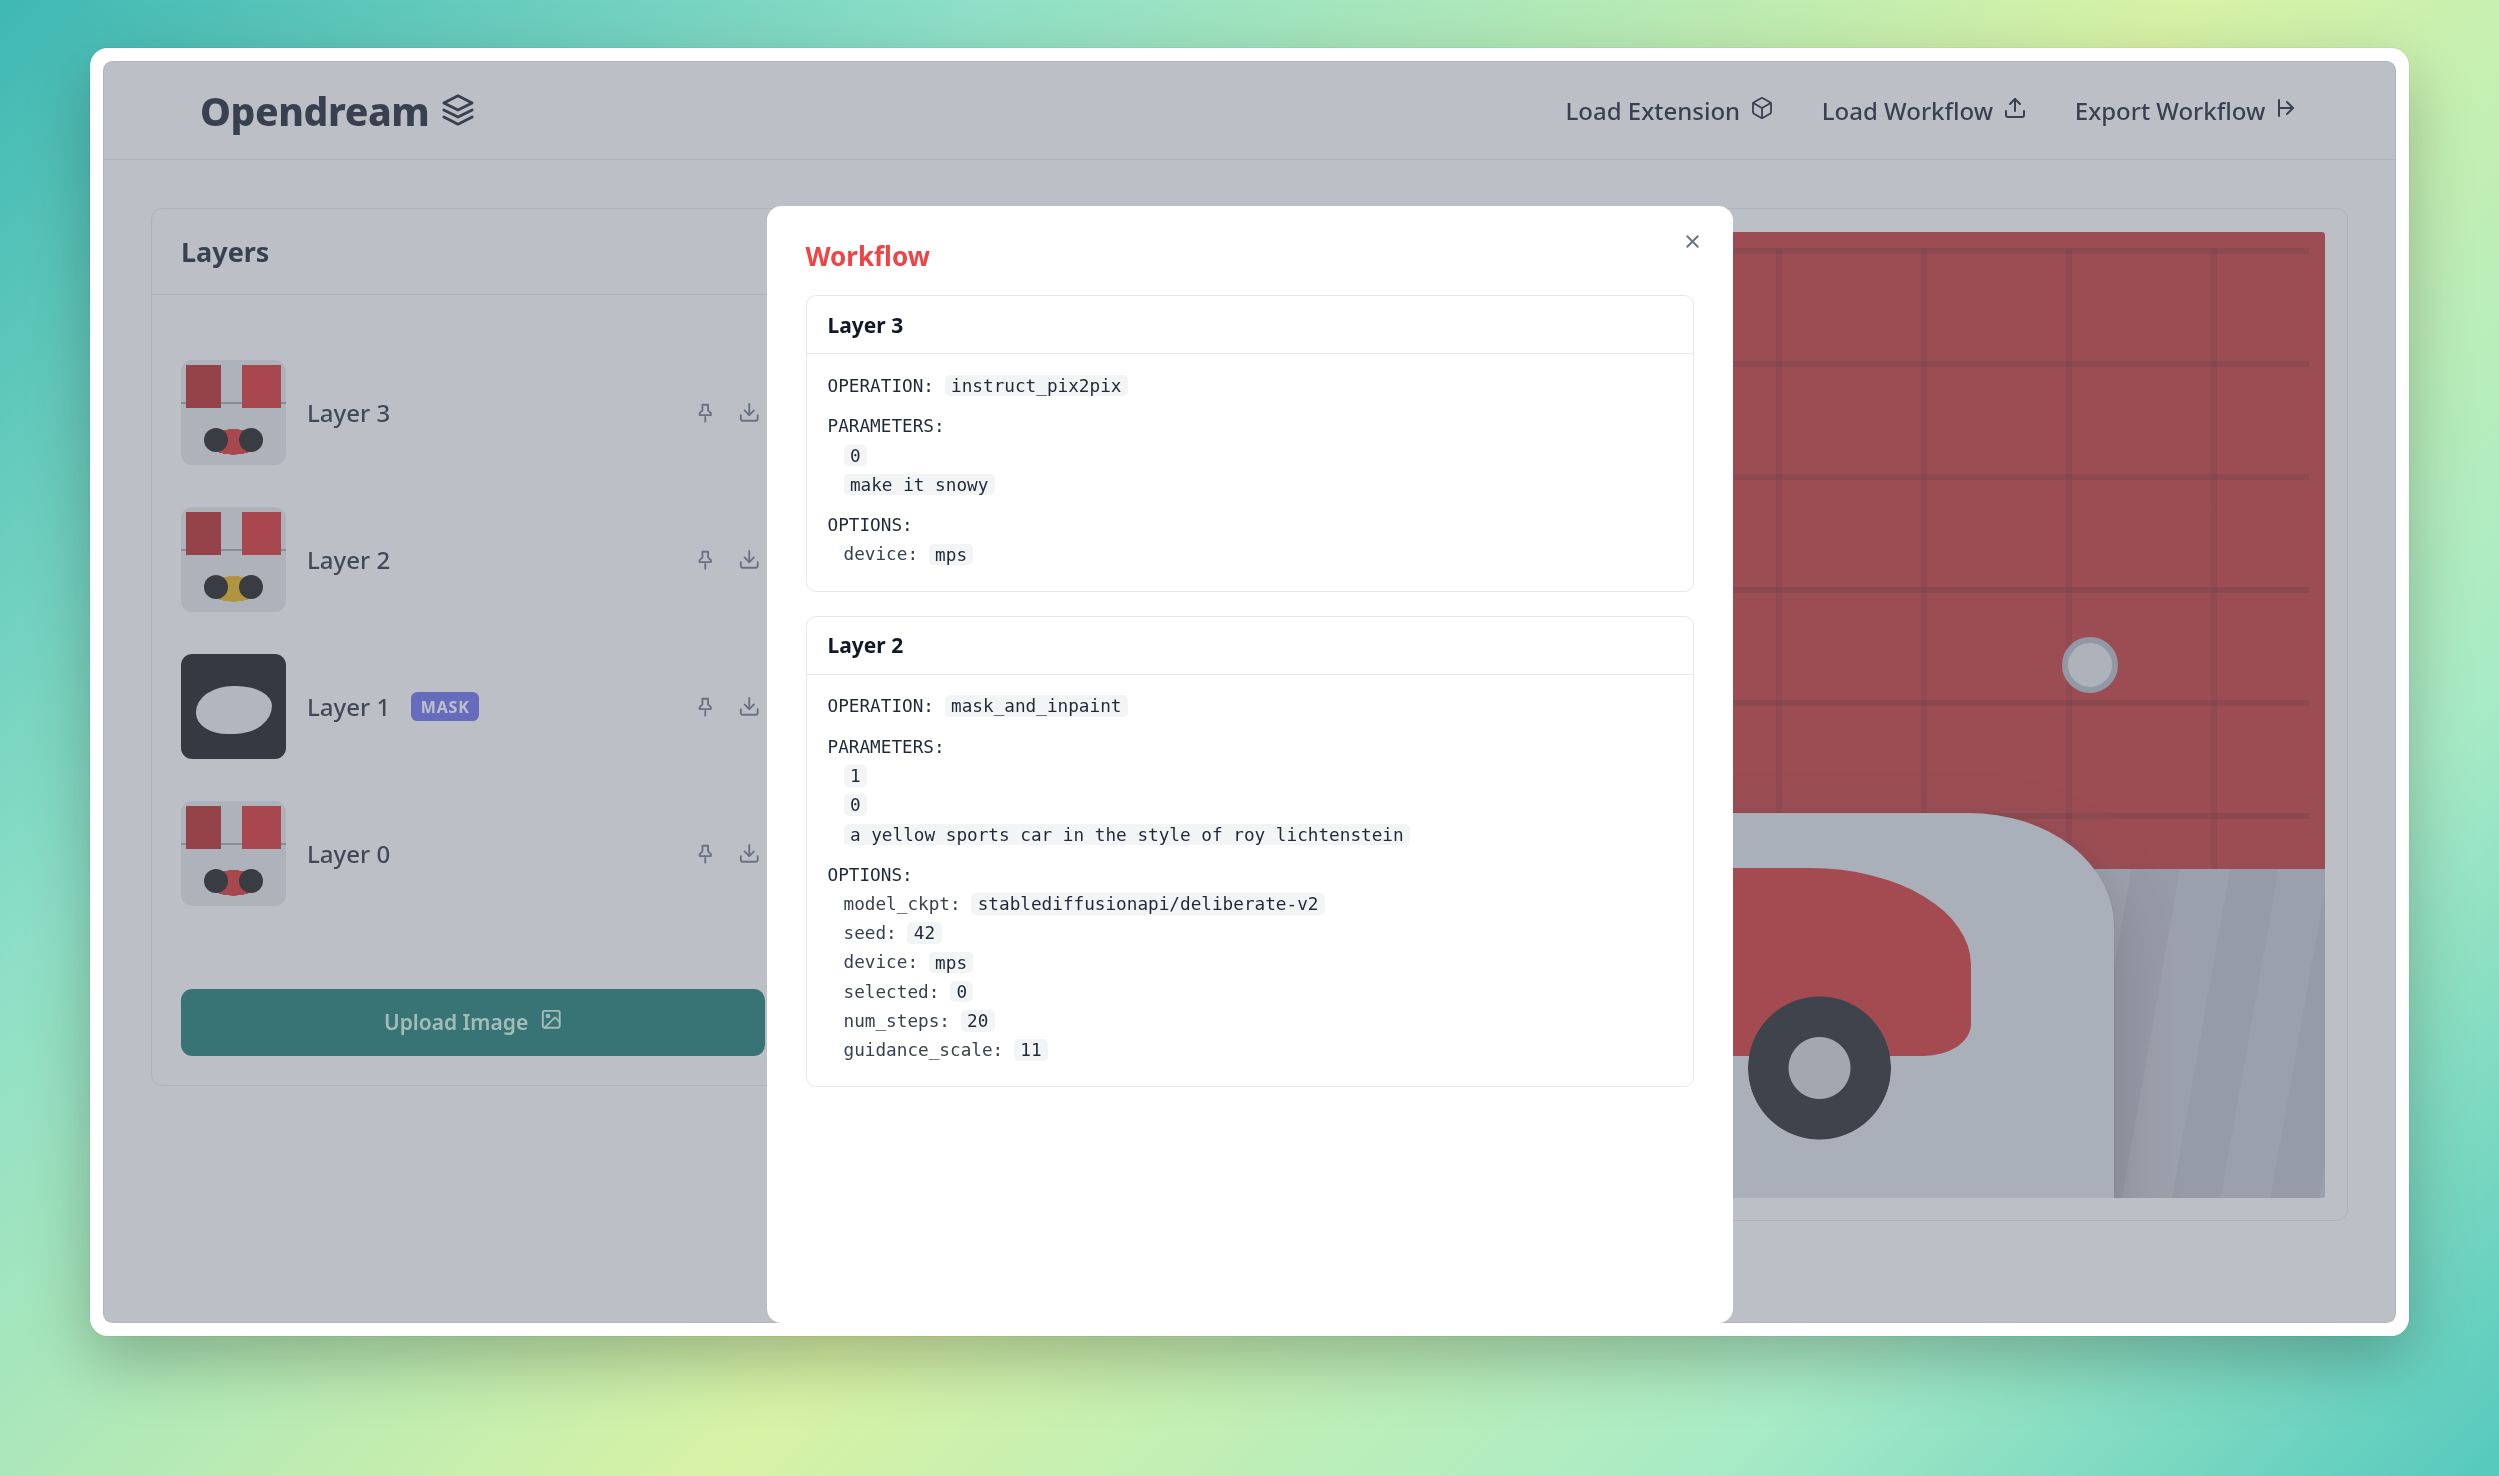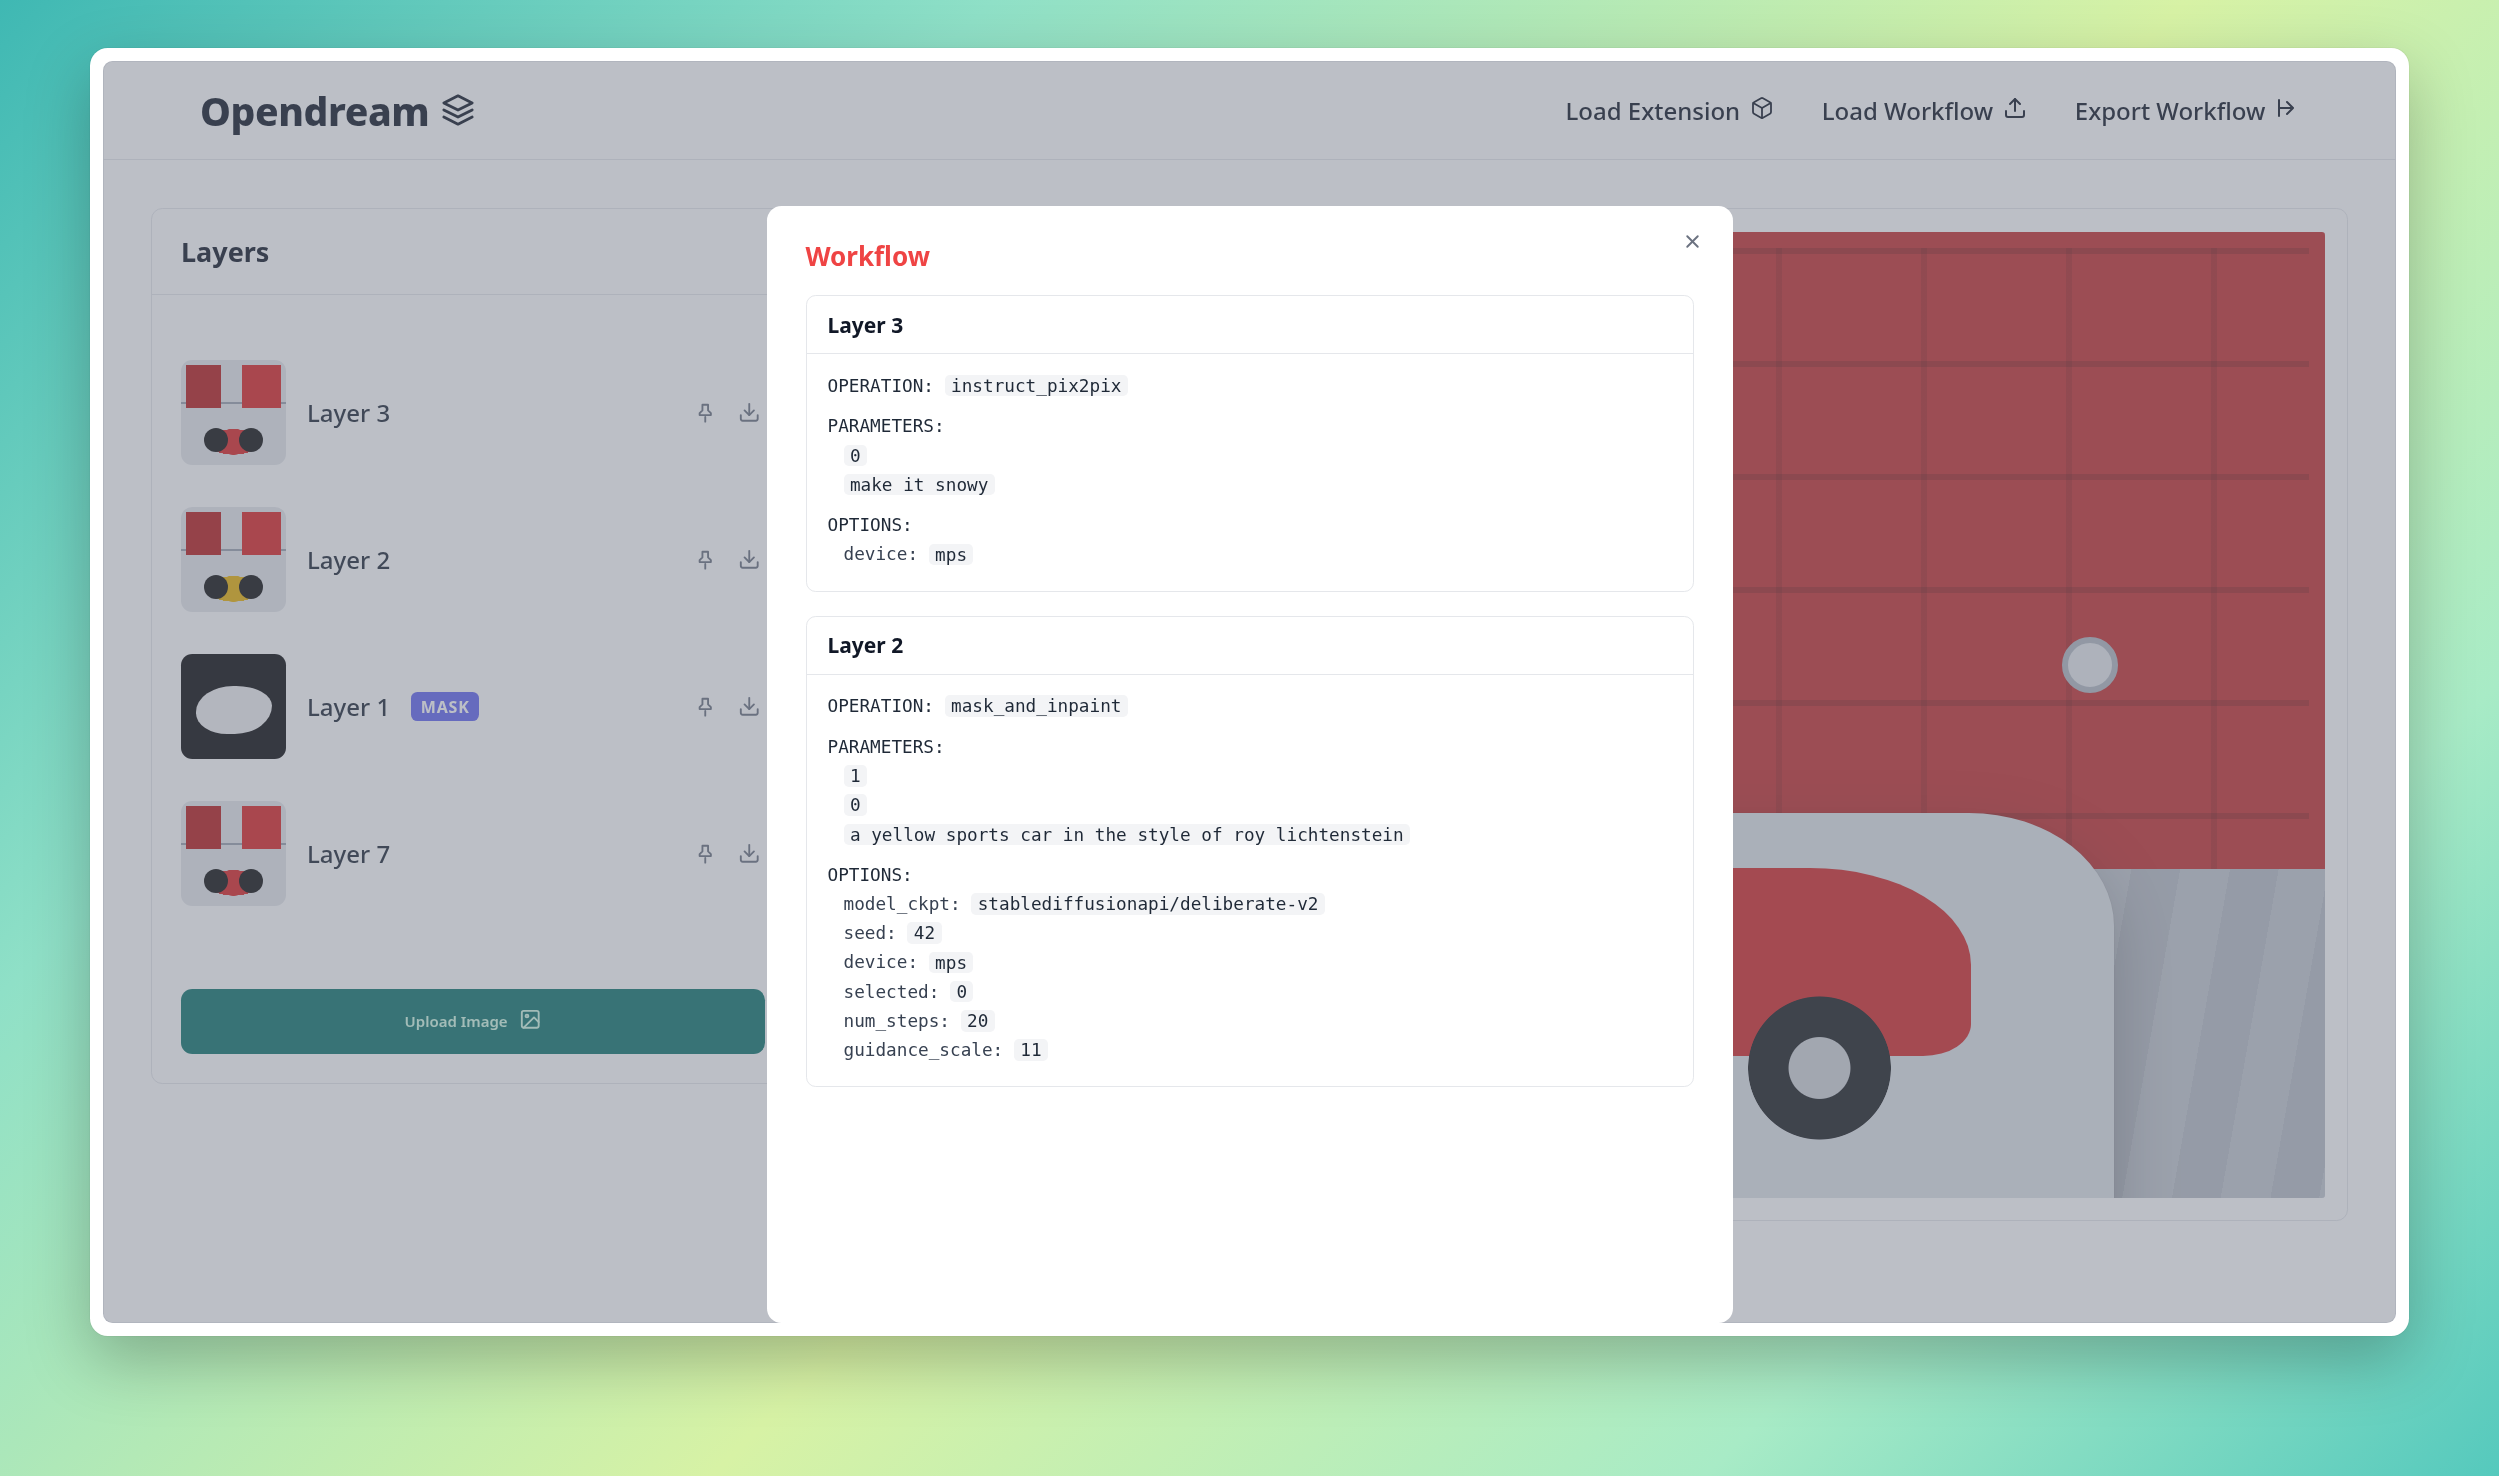--- a/index.html
+++ b/index.html
@@ -177,21 +177,21 @@
   .layer-icon-btn svg { width:22.5px; height:22.5px; }
   .panel-actions {
     display:flex;
     flex-direction: column;
     gap: 17.7px;
     padding: 17.7px 29px 29px;
   }
   .big-btn {
     border:none;
     border-radius: 11.3px;
-    font-size: 15px;
+    font-size: 21px;
     font-weight: 600;
     padding: 19.3px;
     cursor:pointer;
     display:flex;
     align-items:center;
     justify-content:center;
     gap:11.3px;
     font-family: inherit;
   }
   .btn-upload { background: #0f766e; color:#d1fae5; }
@@ -446,21 +446,21 @@
                       <path d="M21 15v4a2 2 0 0 1-2 2H5a2 2 0 0 1-2-2v-4"></path>
                       <polyline points="7 10 12 15 17 10"></polyline>
                       <line x1="12" y1="15" x2="12" y2="3"></line>
                     </svg>
                 </button>
               </div>
             </div>
 
             <div class="layer-row">
               <div class="thumb thumb-car"></div>
-              <span class="layer-name">Layer 7</span>
+              <span class="layer-name">Layer 0</span>
               <div class="layer-spacer"></div>
               <div class="layer-icons">
                 <button class="layer-icon-btn">
                   <svg viewBox="0 0 24 24" fill="none" stroke="currentColor" stroke-width="2" stroke-linecap="round" stroke-linejoin="round">
                       <path d="M12 17v5"></path>
                       <path d="M9 10V4h6v6l3 3v2H6v-2l3-3z"></path>
                     </svg>
                 </button>
                 <button class="layer-icon-btn">
                   <svg viewBox="0 0 24 24" fill="none" stroke="currentColor" stroke-width="2" stroke-linecap="round" stroke-linejoin="round">

